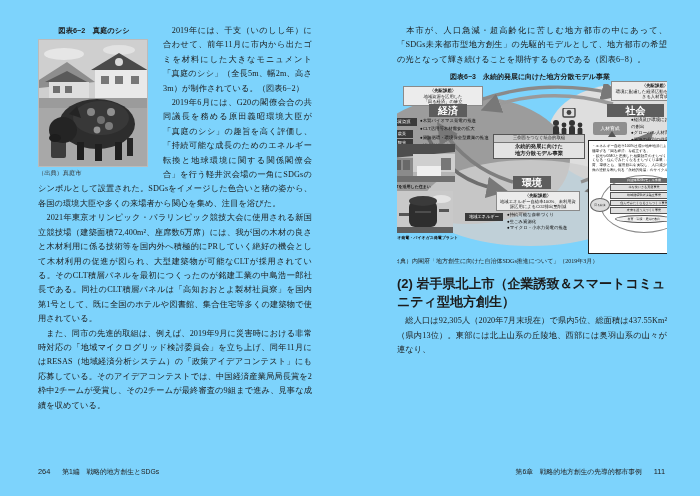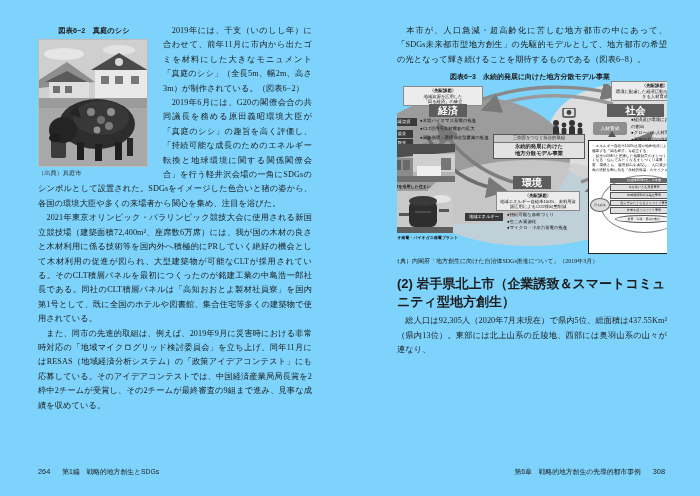--- a/index.html
+++ b/index.html
@@ -236,16 +236,16 @@
         <div class="dg" style="left:243px;top:47px;width:0;height:0;border-left:4px solid transparent;border-right:4px solid transparent;border-bottom:6px solid #555;z-index:5;"></div>
       </div>
       <div class="fig63-src">（出典）内閣府「地方創生に向けた自治体SDGs推進について」（2019年3月）</div>
     </div>
 
     <div class="sec-head">(2) 岩手県北上市（企業誘致＆スマートコミュニティ型地方創生）</div>
     <p class="bodytext">　総人口は92,305人（2020年7月末現在）で県内5位、総面積は437.55Km²（県内13位）。東部には北上山系の丘陵地、西部には奥羽山系の山々が連なり、</p>
   </div>
   <div class="pgfoot rp-foot">
     <span>第6章　戦略的地方創生の先導的都市事例</span>
-    <span class="num">308</span>
+    <span class="num">111</span>
   </div>
 
 </div>
 
 </body></html>

